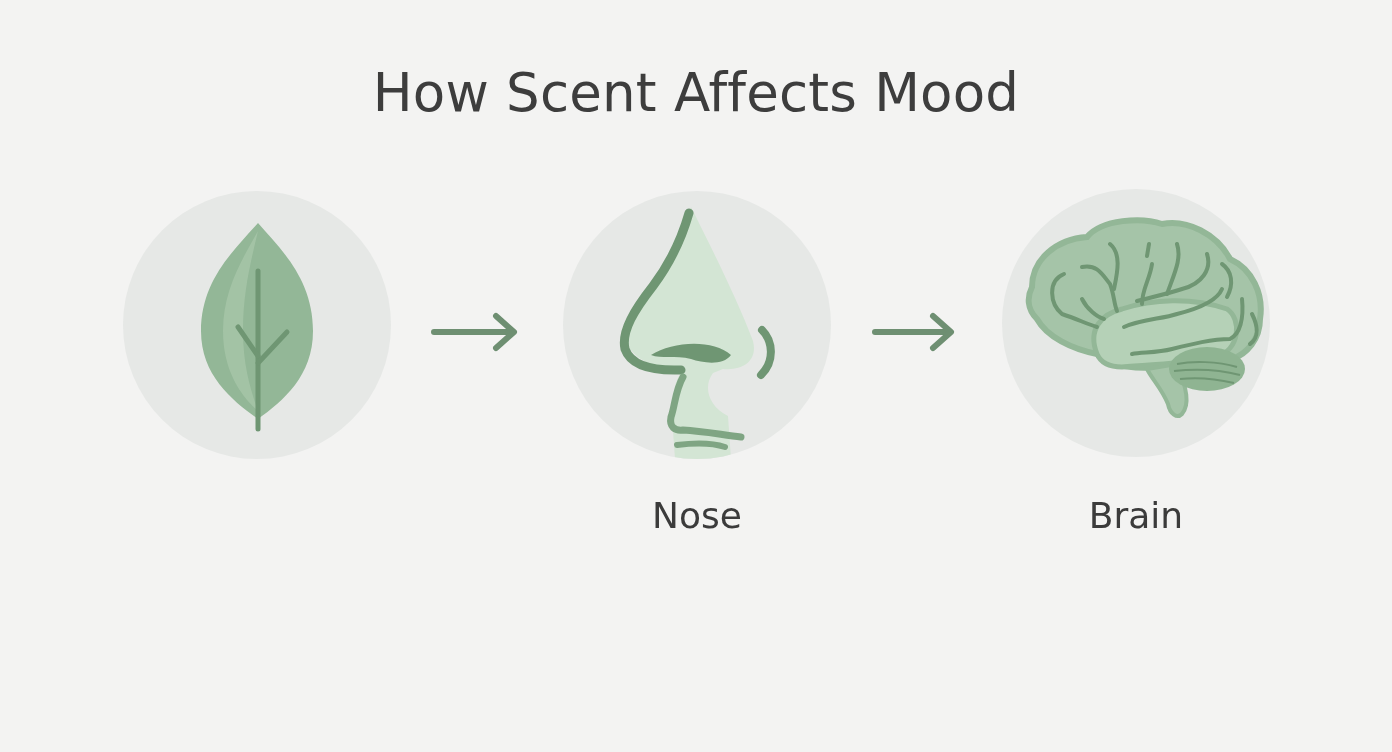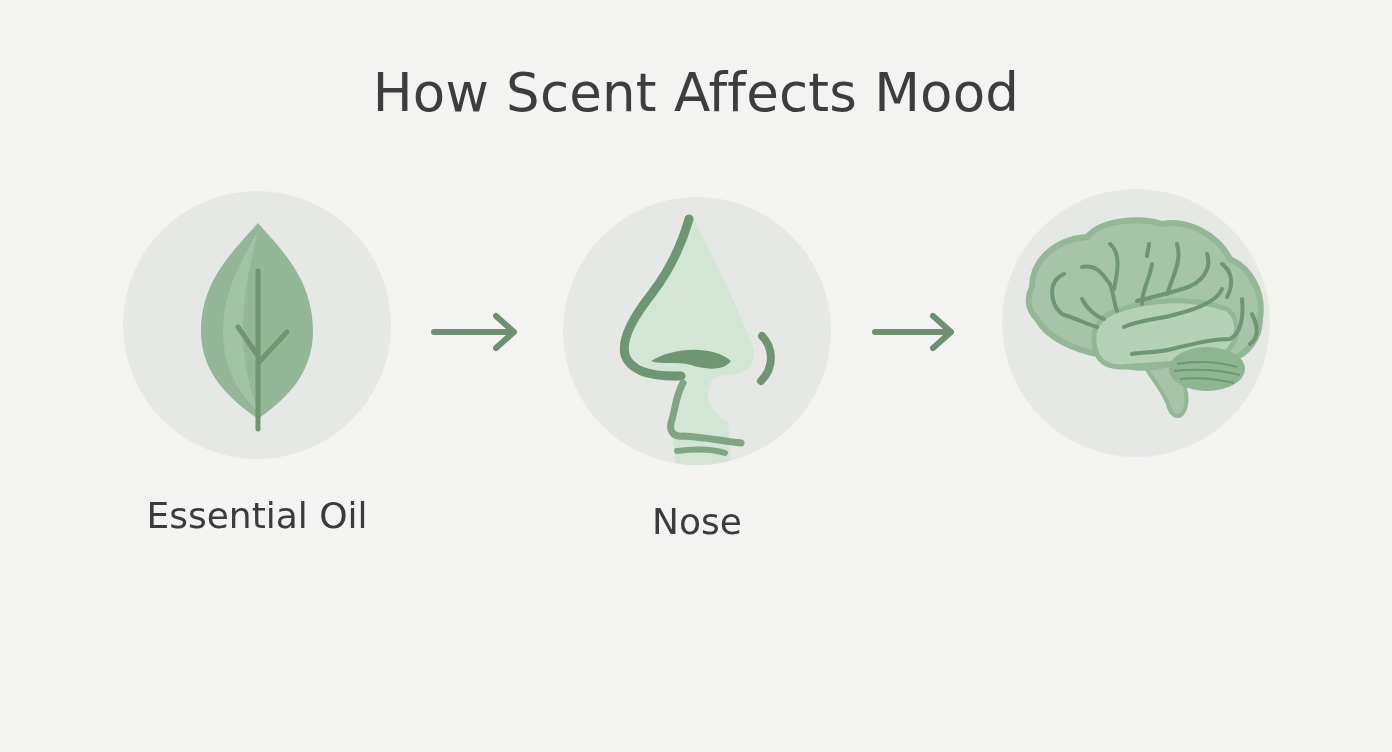--- a/index.html
+++ b/index.html
@@ -35,29 +35,28 @@
   <div class="node" style="left:123px; top:191px;">
     <div class="circle">
       <svg width="268" height="268" viewBox="0 0 268 268">
         <path d="M135 32 C160 60 190 90 190 140 C190 185 160 210 135 228 C110 210 78 185 78 140 C78 90 110 60 135 32 Z" fill="#93b797"></path>
         <path d="M135 40 C118 70 100 100 100 140 C100 180 118 205 135 220 C128 200 120 175 120 140 C120 100 128 70 135 40 Z" fill="#a9c8ab" opacity="0.7"></path>
         <line x1="135" y1="80" x2="135" y2="238" stroke="#6f9673" stroke-width="5" stroke-linecap="round"></line>
         <line x1="135" y1="165" x2="115" y2="136" stroke="#6f9673" stroke-width="5" stroke-linecap="round"></line>
         <line x1="135" y1="172" x2="164" y2="141" stroke="#6f9673" stroke-width="5" stroke-linecap="round"></line>
       </svg>
     </div>
-    <div class="label" style="left:-66px; top:304px;">Essential Oil</div>
   </div>
 
   <svg class="arrow" style="left:428px; top:310px;" width="94" height="44" viewBox="0 0 94 44">
     <line x1="6" y1="22" x2="84" y2="22" stroke="#6e8f72" stroke-width="6" stroke-linecap="round"></line>
     <polyline points="68,6 86,22 68,38" fill="none" stroke="#6e8f72" stroke-width="6" stroke-linecap="round" stroke-linejoin="round"></polyline>
   </svg>
 
-  <div class="node" style="left:563px; top:197px;">
+  <div class="node" style="left:563px; top:191px;">
     <div class="circle">
       <svg width="268" height="268" viewBox="0 0 268 268">
         <path d="M128 16 C150 60 175 110 190 150 C195 170 180 180 160 178 L150 182 C140 195 145 215 165 225 L168 268 L112 268 L110 240 C105 225 108 215 112 205 C110 195 115 185 120 180 C95 178 70 170 63 150 C58 130 75 105 95 85 C110 65 120 40 128 16 Z" fill="#d3e5d4"></path>
         <path d="M126 22 C118 50 105 75 90 95 C72 118 58 140 62 158 C68 175 90 180 118 179" fill="none" stroke="#6f9673" stroke-width="9" stroke-linecap="round"></path>
         <path d="M88 164 C110 150 150 148 168 164 C160 175 140 172 128 168 C112 164 98 168 88 164 Z" fill="#6f9673"></path>
         <path d="M199 139 C210 150 212 170 198 184" fill="none" stroke="#6f9673" stroke-width="8" stroke-linecap="round"></path>
         <path d="M120 186 C112 200 112 215 108 226 C106 236 112 240 120 239 C140 240 160 244 178 246" fill="none" stroke="#7fa583" stroke-width="7" stroke-linecap="round"></path>
         <path d="M114 254 C130 252 150 252 162 256" fill="none" stroke="#7fa583" stroke-width="6" stroke-linecap="round"></path>
       </svg>
     </div>
@@ -90,14 +89,15 @@
           <path d="M175 55 C180 70 172 85 165 105"></path>
           <path d="M205 65 C210 80 200 95 180 100 C165 105 150 108 135 112"></path>
           <path d="M220 75 C230 82 232 95 225 108"></path>
           <path d="M220 100 C215 112 195 120 175 125 C160 130 140 130 122 138"></path>
           <path d="M240 110 C242 130 238 145 228 150 C210 150 190 155 170 160 C155 164 140 163 130 165"></path>
           <path d="M250 125 C255 135 258 148 248 155"></path>
           <path d="M80 110 C85 120 95 128 102 130"></path>
         </g>
       </svg>
     </div>
+    <div class="label" style="left:-66px; top:306px;">Brain</div>
   </div>
 </div>
 
 </body></html>

